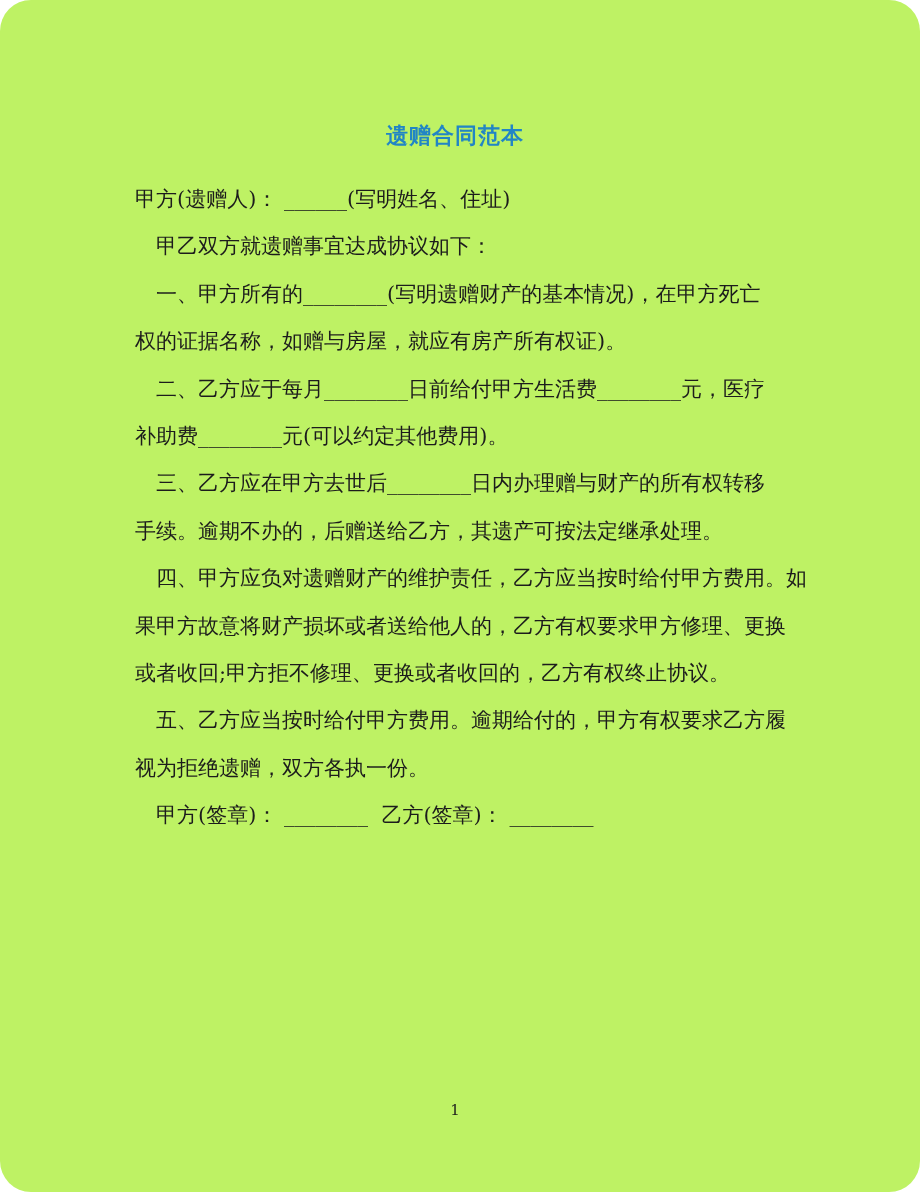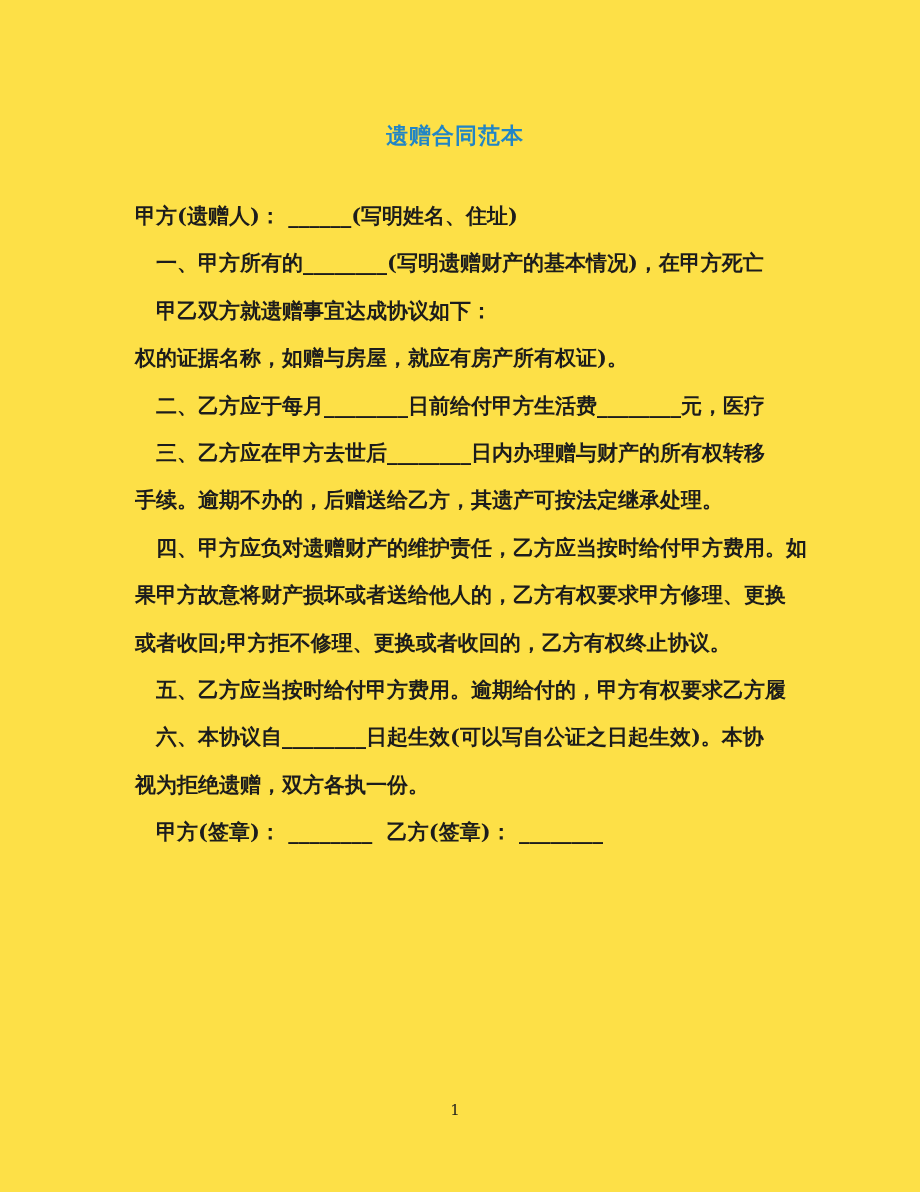--- a/index.html
+++ b/index.html
@@ -4,42 +4,42 @@
 <style>
   html, body {
     margin: 0;
     padding: 0;
     background: #ffffff;
   }
   .page {
     position: relative;
     width: 920px;
     height: 1192px;
-    background: #fde047;
+    background: #bef264;
     overflow: hidden;
     font-family: "DejaVu Serif", "Liberation Serif", serif;
     color: #1c1c1c;
+    border-radius: 31px;
   }
   .doc-title {
     position: absolute;
     top: 121px;
     left: 0;
     width: 910px;
     text-align: center;
     font-size: 22px;
     font-weight: bold;
     line-height: 28px;
     letter-spacing: 1px;
   }
   .content {
     position: absolute;
-    top: 192px;
+    top: 176px;
     left: 135px;
     width: 672px;
-    font-weight: bold;
   }
   .line {
     white-space: pre;
     font-size: 21px;
     height: 47.4px;
     line-height: 47.4px;
     overflow: visible;
   }
   .line.indent {
     padding-left: 21px;
@@ -55,29 +55,29 @@
   }
 </style>
 </head>
 <body>
 
 <div class="page" style="color: rgb(28, 28, 28);">
   <div class="doc-title" style="color: rgb(33, 133, 197);">遗赠合同范本</div>
 
   <div class="content" id="content">
       <div class="line">甲方(遗赠人)： ______(写明姓名、住址)</div>
+      <div class="line indent">甲乙双方就遗赠事宜达成协议如下：</div>
       <div class="line indent">一、甲方所有的________(写明遗赠财产的基本情况)，在甲方死亡</div>
-      <div class="line indent">甲乙双方就遗赠事宜达成协议如下：</div>
       <div class="line">权的证据名称，如赠与房屋，就应有房产所有权证)。</div>
       <div class="line indent">二、乙方应于每月________日前给付甲方生活费________元，医疗</div>
+      <div class="line">补助费________元(可以约定其他费用)。</div>
       <div class="line indent">三、乙方应在甲方去世后________日内办理赠与财产的所有权转移</div>
       <div class="line">手续。逾期不办的，后赠送给乙方，其遗产可按法定继承处理。</div>
       <div class="line indent">四、甲方应负对遗赠财产的维护责任，乙方应当按时给付甲方费用。如</div>
       <div class="line">果甲方故意将财产损坏或者送给他人的，乙方有权要求甲方修理、更换</div>
       <div class="line">或者收回;甲方拒不修理、更换或者收回的，乙方有权终止协议。</div>
       <div class="line indent">五、乙方应当按时给付甲方费用。逾期给付的，甲方有权要求乙方履</div>
-      <div class="line indent">六、本协议自________日起生效(可以写自公证之日起生效)。本协</div>
       <div class="line">视为拒绝遗赠，双方各执一份。</div>
       <div class="line indent">甲方(签章)： ________  乙方(签章)： ________</div>
     </div>
 
   <div class="page-number">1</div>
 </div>
 
 </body></html>

